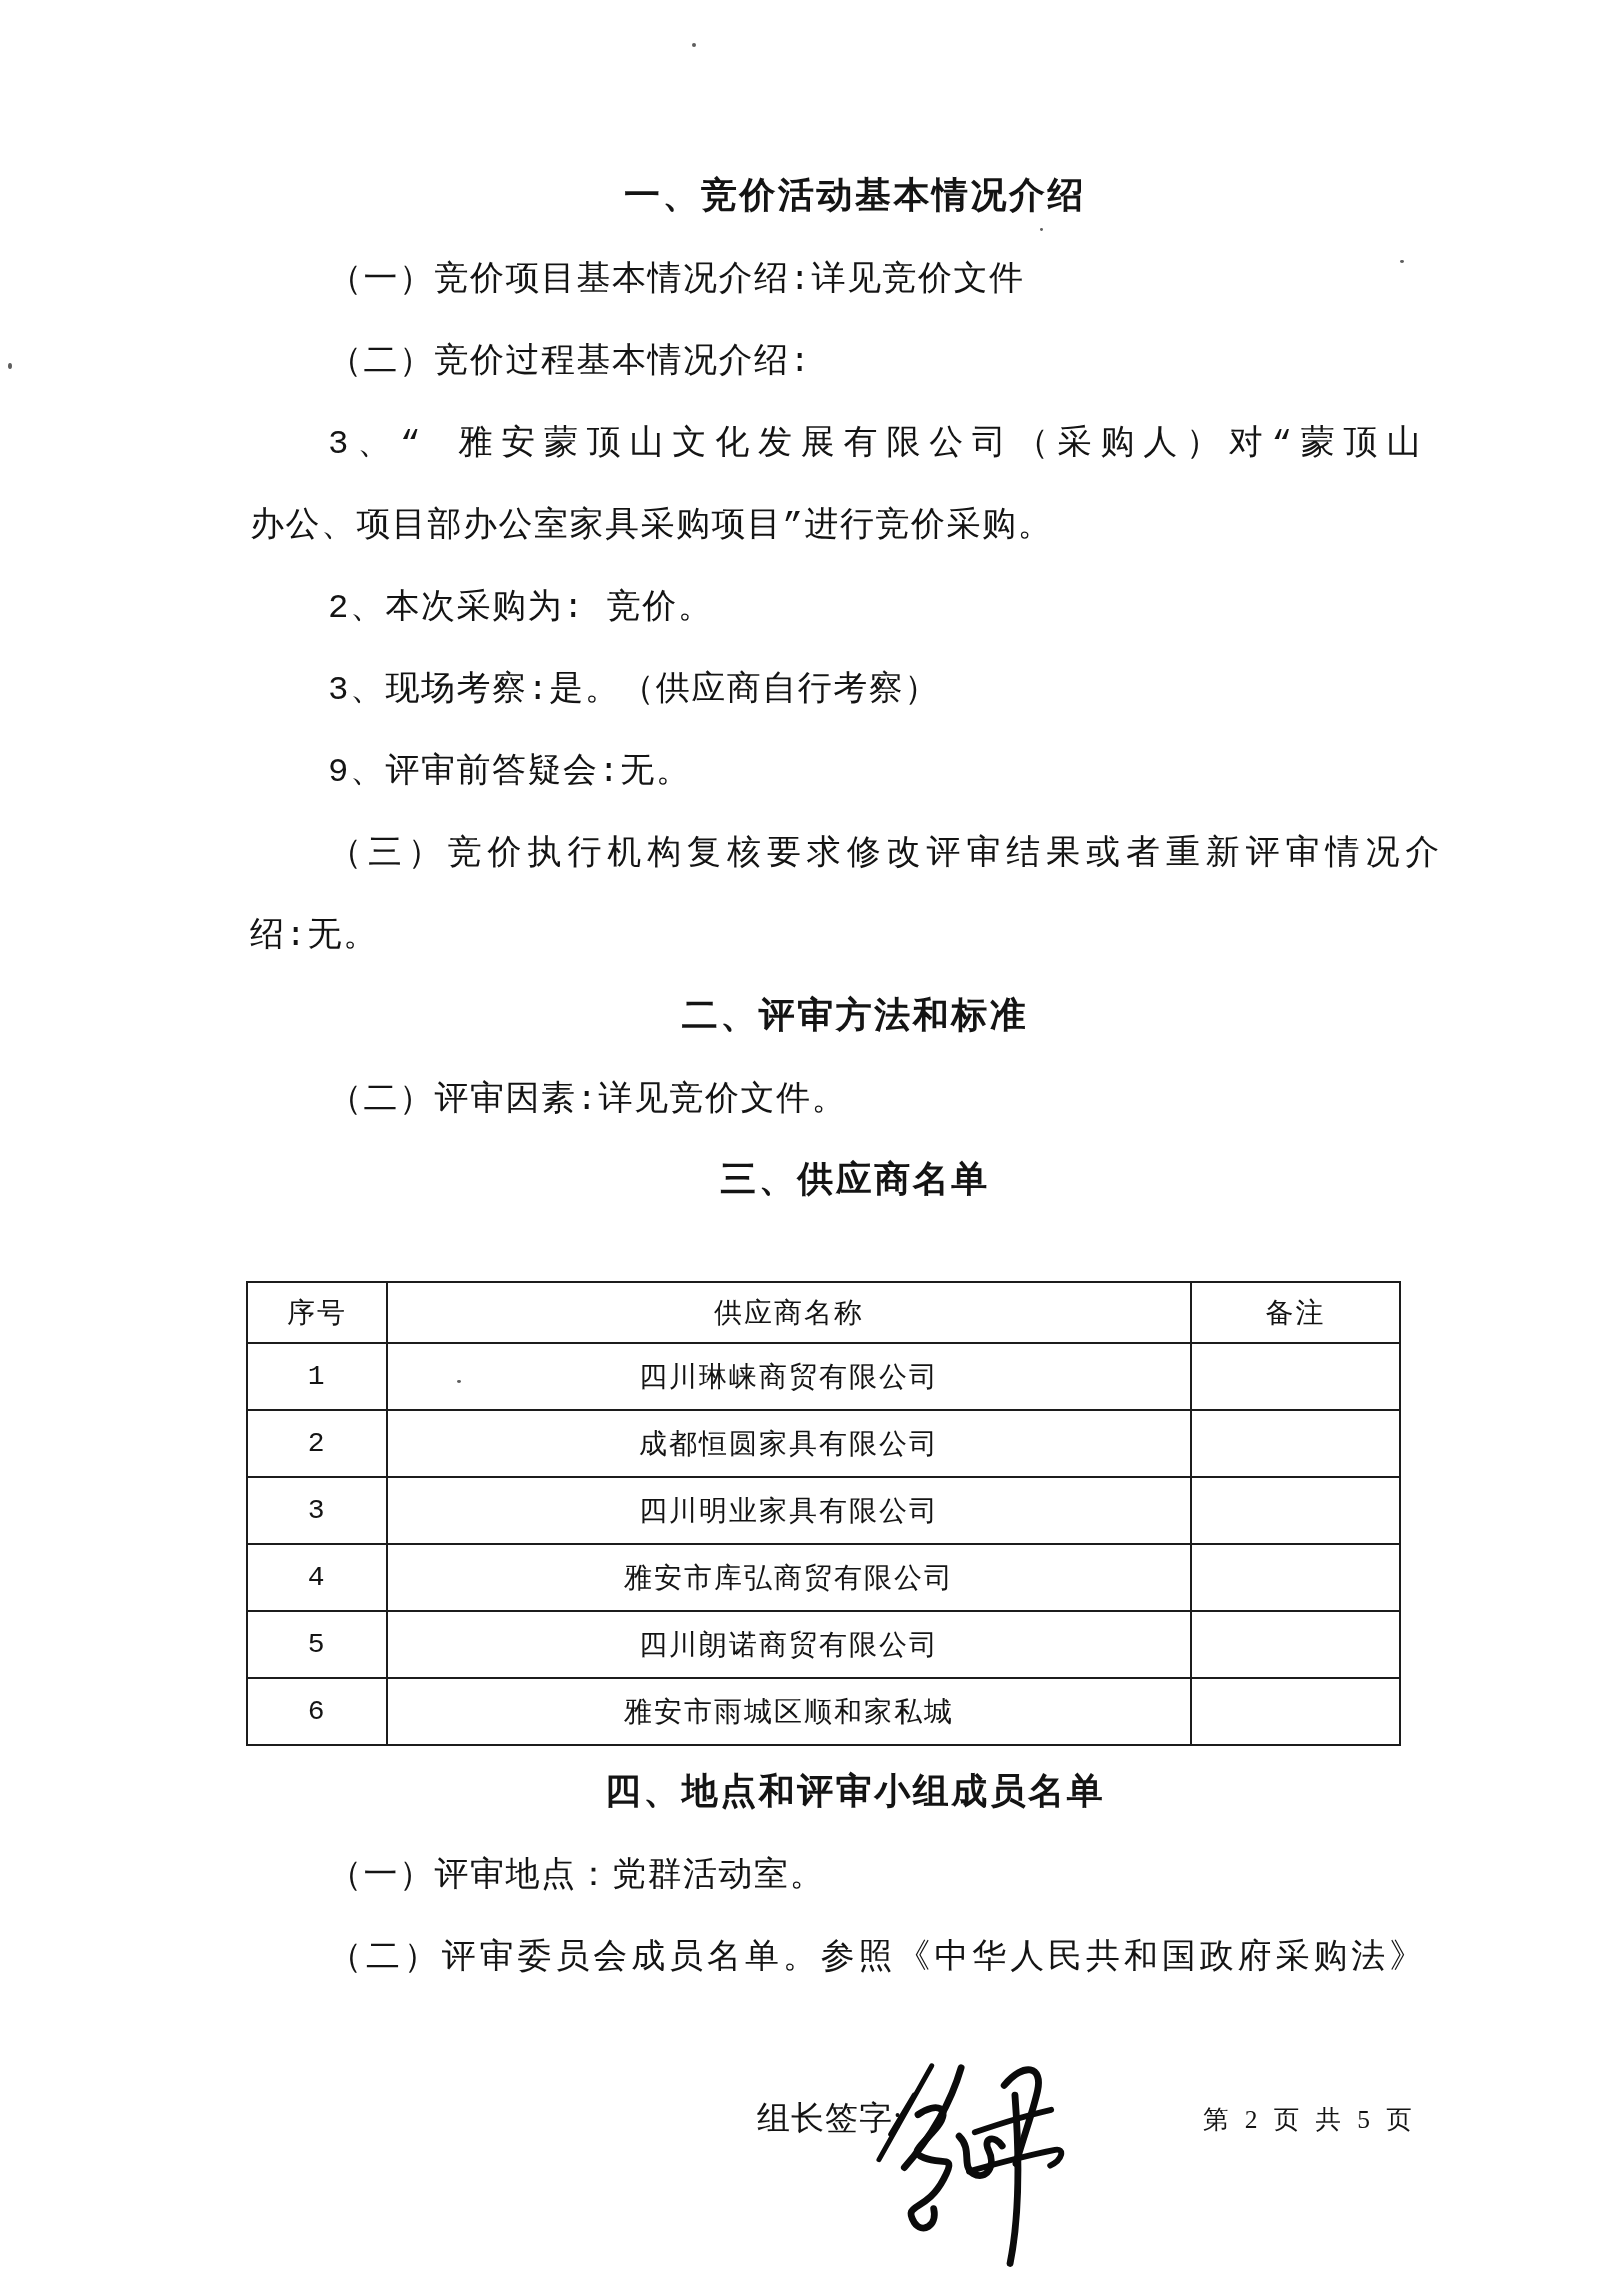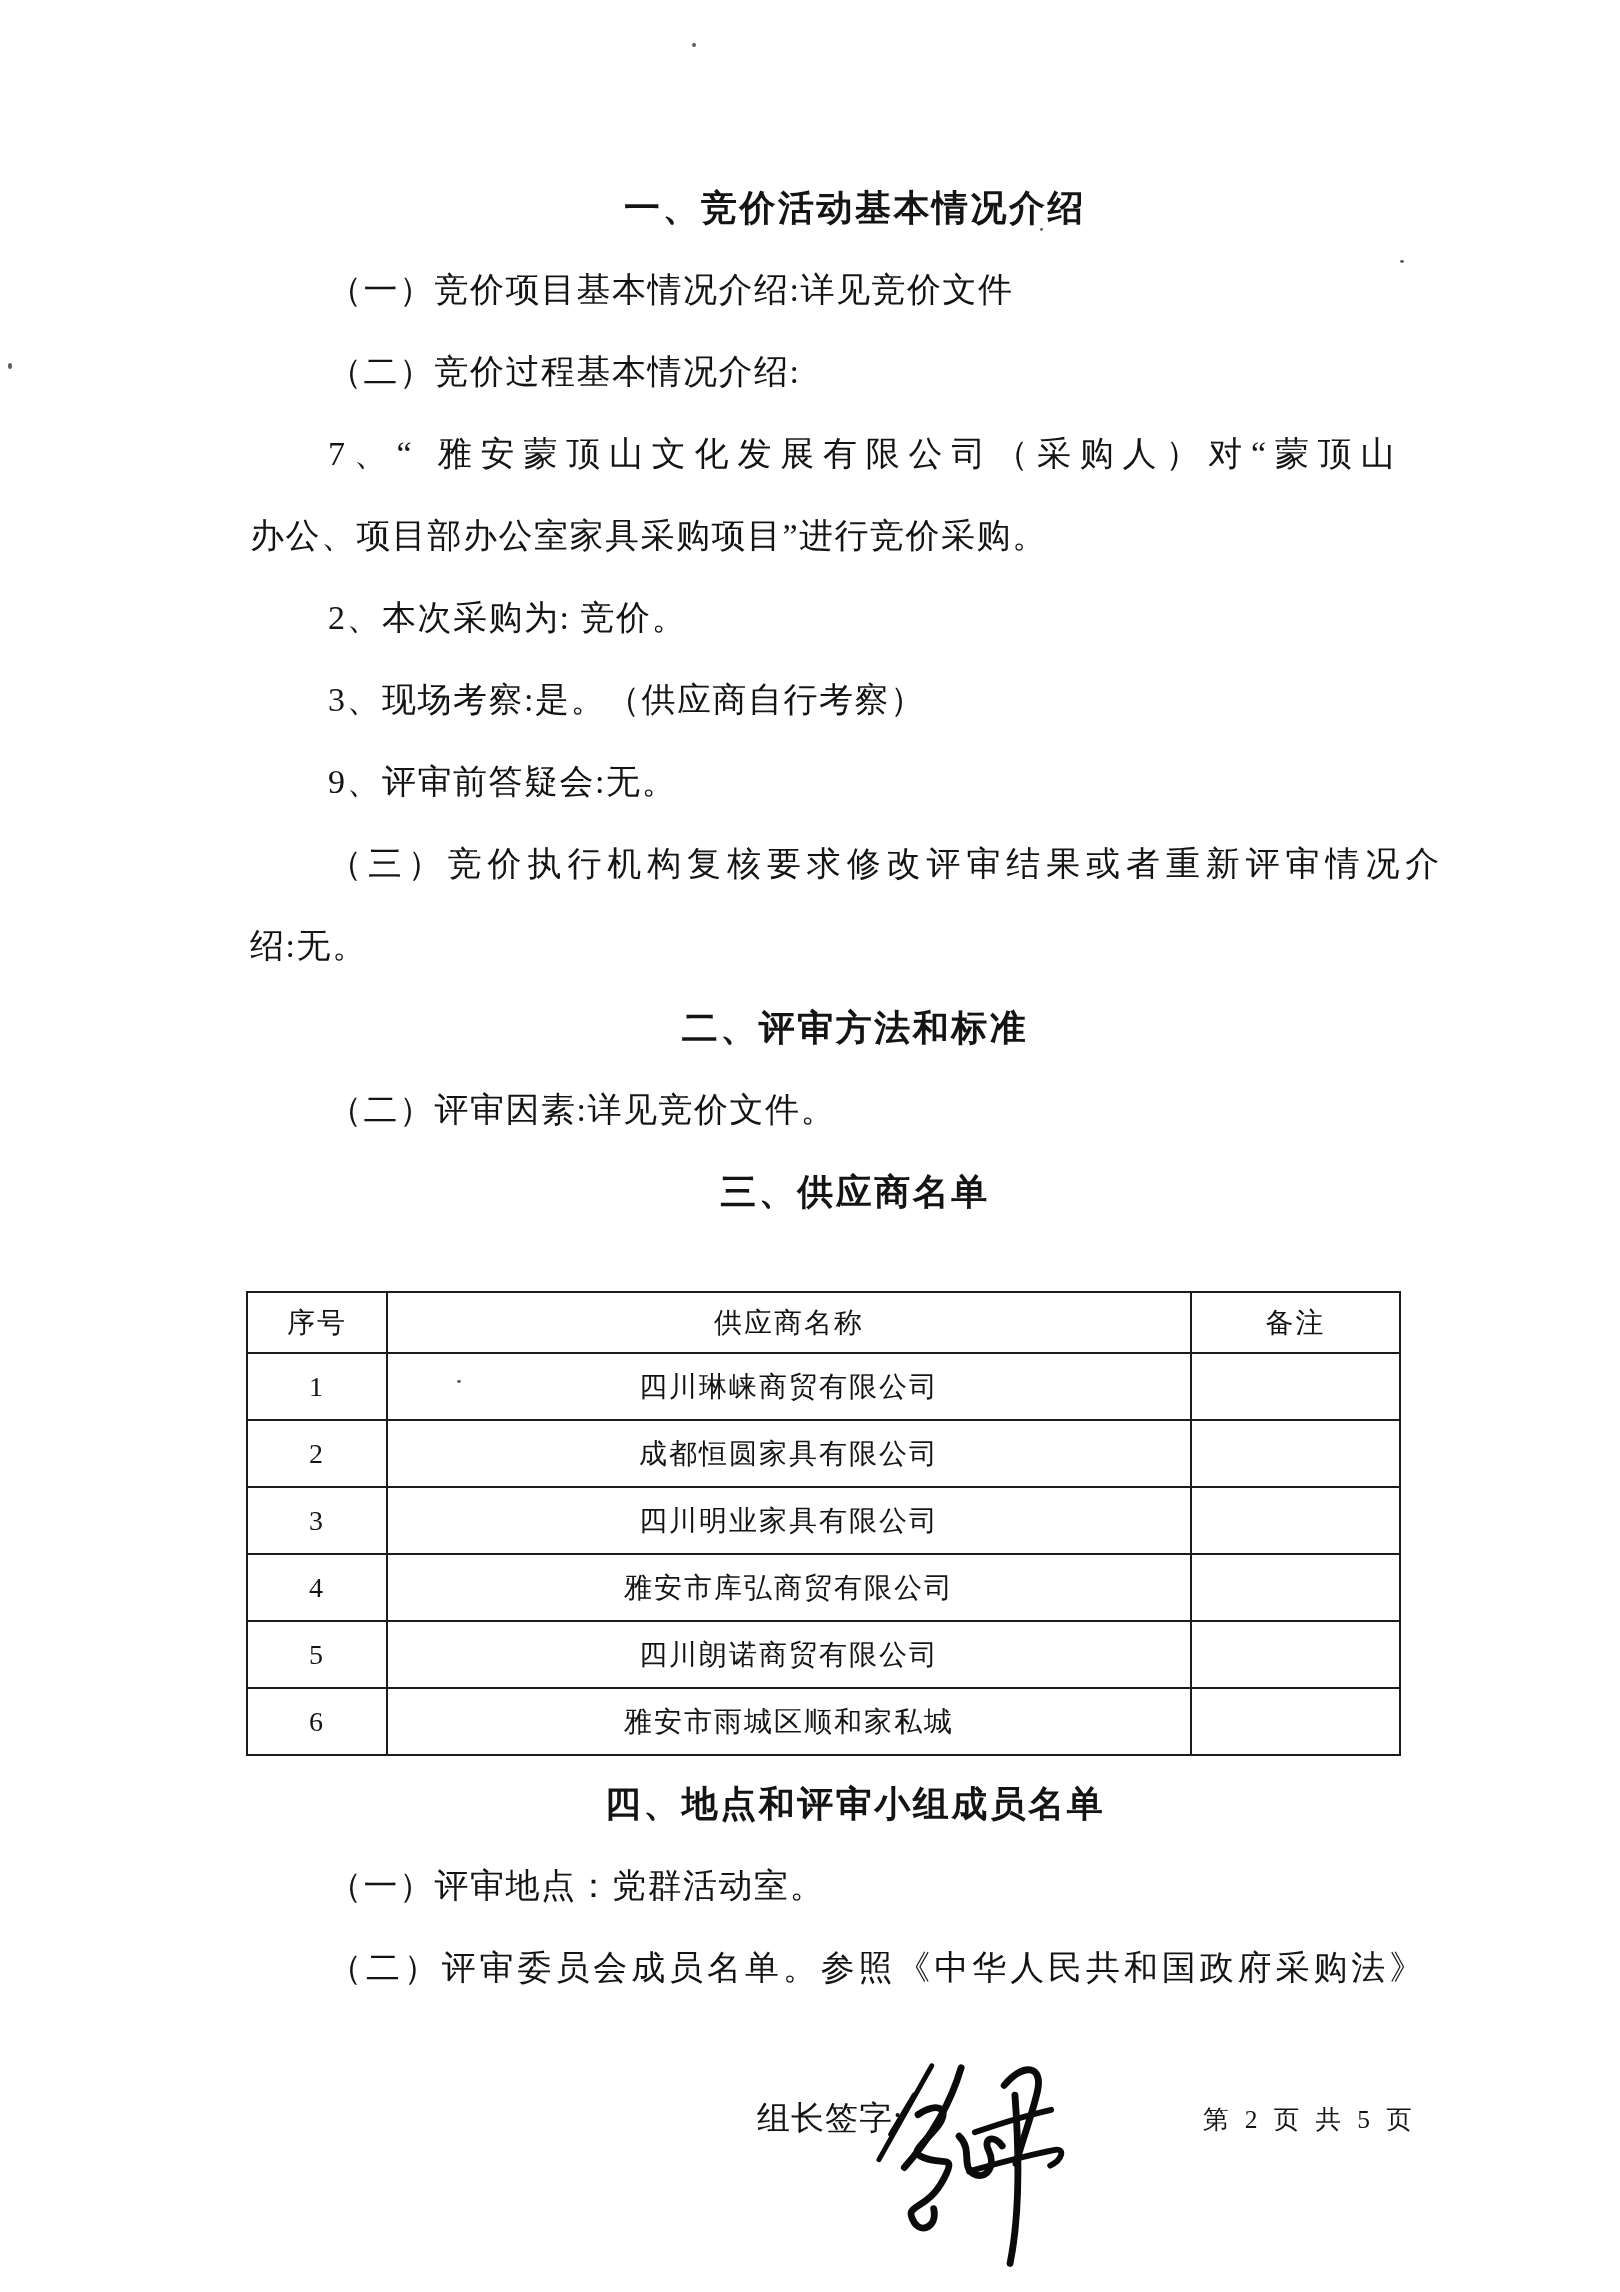--- a/index.html
+++ b/index.html
@@ -7,23 +7,24 @@
     position:relative;
     width:1620px; height:2293px;
     margin:0 auto;
     background:#ffffff;
     overflow:hidden;
     font-family:"Liberation Serif","DejaVu Serif",serif;
     color:#141414;
   }
   .content {
     position:absolute;
-    left:250px; top:167px;
+    left:250px; top:157px;
     width:1210px;
     text-align:left;
+    font-family:Liberation Mono, monospace;
   }
   .line {
     font-size:34px;
     height:82px;
     line-height:82px;
     letter-spacing:1.5px;
     white-space:nowrap;
   }
   .heading {
     text-align:center;
@@ -83,21 +84,21 @@
 </style>
 </head>
 <body>
 
 <div class="page">
 
   <div class="content">
     <div class="line heading">一、竞价活动基本情况介绍</div>
     <div class="line indent">（一）竞价项目基本情况介绍:详见竞价文件</div>
     <div class="line indent">（二）竞价过程基本情况介绍:</div>
-    <div class="line indent sp-wide">7、“ 雅安蒙顶山文化发展有限公司（采购人）对“蒙顶山</div>
+    <div class="line indent sp-wide">3、“ 雅安蒙顶山文化发展有限公司（采购人）对“蒙顶山</div>
     <div class="line">办公、项目部办公室家具采购项目”进行竞价采购。</div>
     <div class="line indent">2、本次采购为: 竞价。</div>
     <div class="line indent">3、现场考察:是。（供应商自行考察）</div>
     <div class="line indent">9、评审前答疑会:无。</div>
     <div class="line indent sp-med">（三）竞价执行机构复核要求修改评审结果或者重新评审情况介</div>
     <div class="line">绍:无。</div>
     <div class="line heading">二、评审方法和标准</div>
     <div class="line indent">（二）评审因素:详见竞价文件。</div>
     <div class="line heading">三、供应商名单</div>
 

